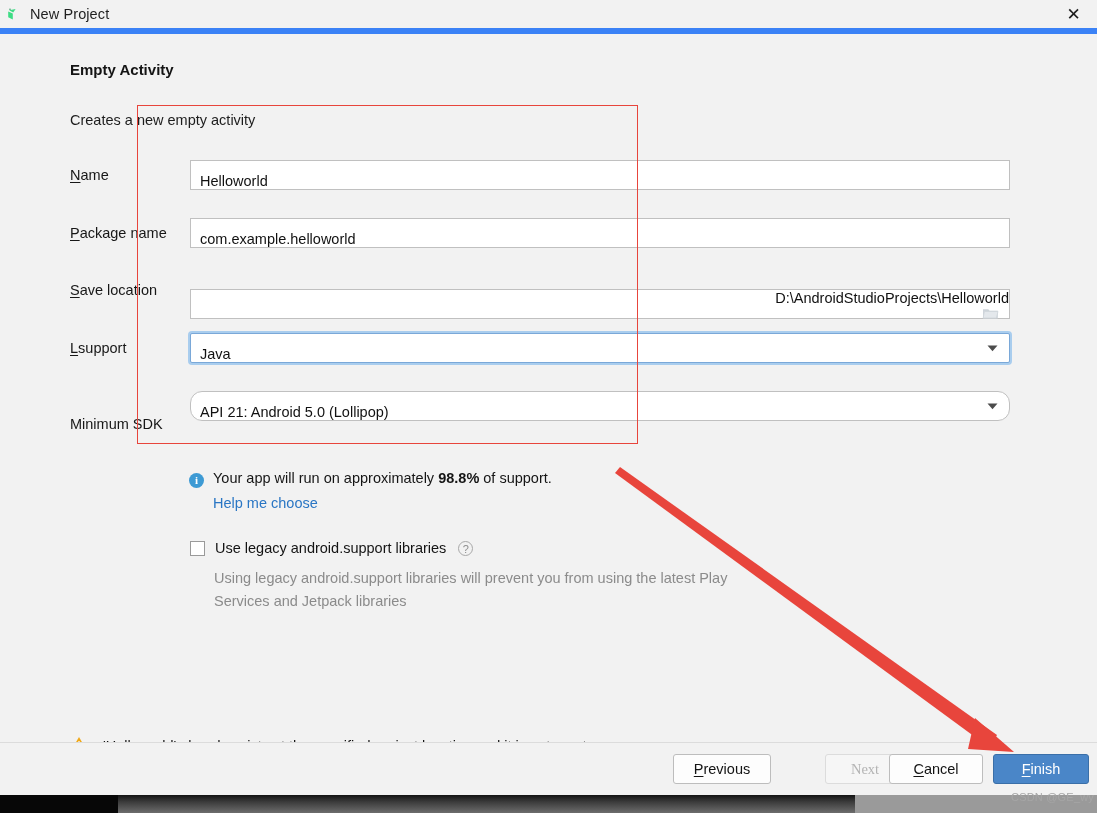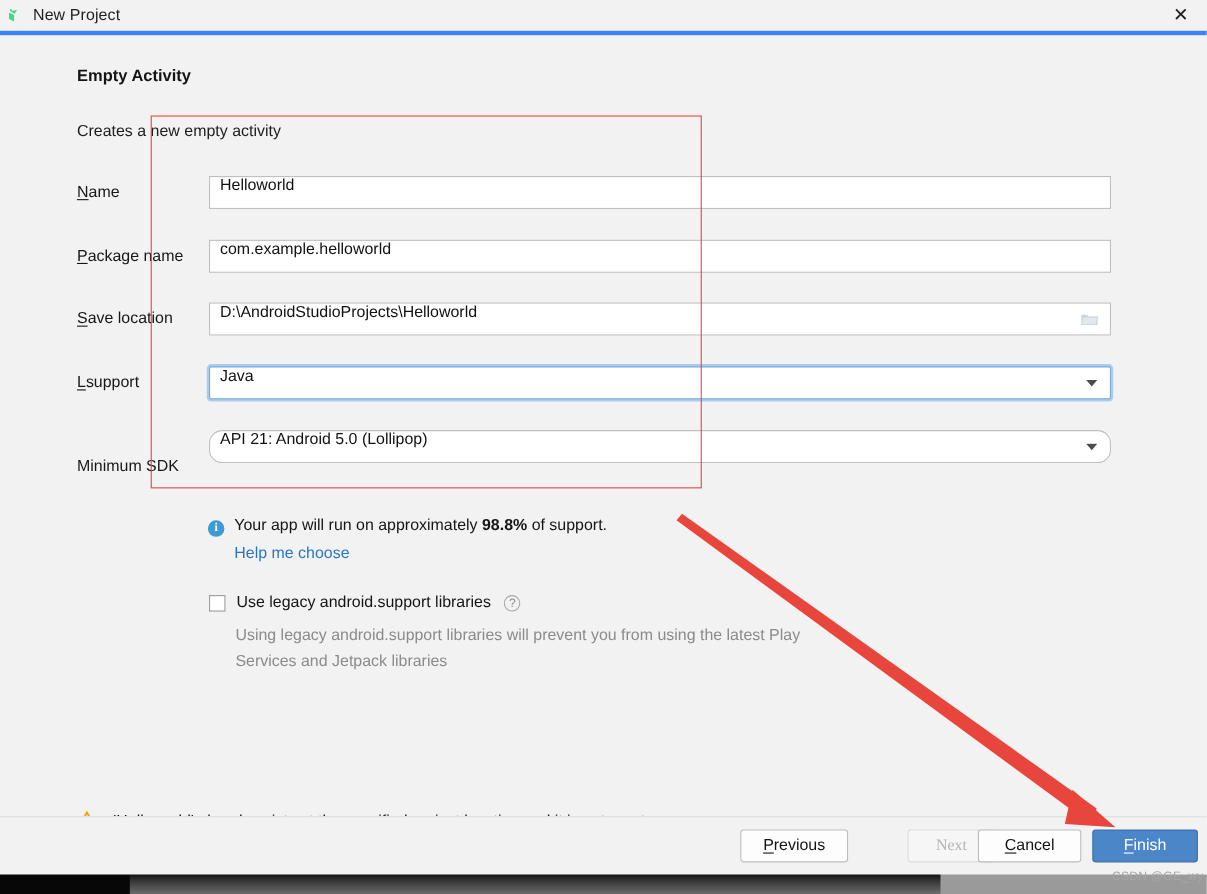--- a/index.html
+++ b/index.html
@@ -57,21 +57,21 @@
     box-sizing: border-box;
   }
 
   
   .titlebar {
     position: absolute;
     left: 0; top: 0;
     width: 1097px;
     height: 28px;
     background: #f2f2f2;
-    border-bottom: 4px solid #3b82f6;
+    border-bottom: 6px solid #3b82f6;
     display: flex;
     align-items: center;
   }
   .title-icon {
     width: 16px; height: 16px;
     margin-left: 5px;
     position: relative;
   }
   .title-text {
     margin-left: 9px;
@@ -130,21 +130,21 @@
     position: absolute;
     left: 190px;
     width: 820px;
     height: 30px;
     background: #ffffff;
     border: 1px solid #c0c0c0;
     box-sizing: border-box;
     font-size: 14.5px;
     color: #111111;
     display: flex;
-    align-items: flex-start;
+    align-items: flex-end;
     padding-left: 9px;
   }
   .field.focused {
     border: 1px solid #7aa8d8;
     box-shadow: 0 0 0 2px #a9cdee;
     border-radius: 2px;
   }
   .field .caret-space { flex: 1; }
 
   .dd-arrow {
@@ -355,21 +355,21 @@
       <div class="field" style="top:131px;">
           <span>Helloworld</span>
         </div>
 
       <div class="form-label" style="left:70px; top:196px;"><span class="mn">P</span><span>ackage name</span></div>
       <div class="field" style="top:189px;">
           <span>com.example.helloworld</span>
         </div>
 
       <div class="form-label" style="left:70px; top:253px;"><span class="mn">S</span><span>ave location</span></div>
-      <div class="field" style="top:246px;">
+      <div class="field" style="top:260px;flex-direction:column;">
         <span>D:\AndroidStudioProjects\Helloworld</span>
         <span class="caret-space"></span>
         <span class="folder-ico">
           <svg width="17" height="14" viewBox="0 0 17 14">
             <path d="M1 3.2 h5.3 l1.3 1.6 h8.2 v7.6 h-14.8 z" fill="#ced4da"></path>
             <path d="M2.4 5.4 h13.6 l-1.6 6.6 h-13.2 z" fill="#e4e8ec" stroke="#ced4da" stroke-width=".7"></path>
           </svg>
         </span>
       </div>
 

